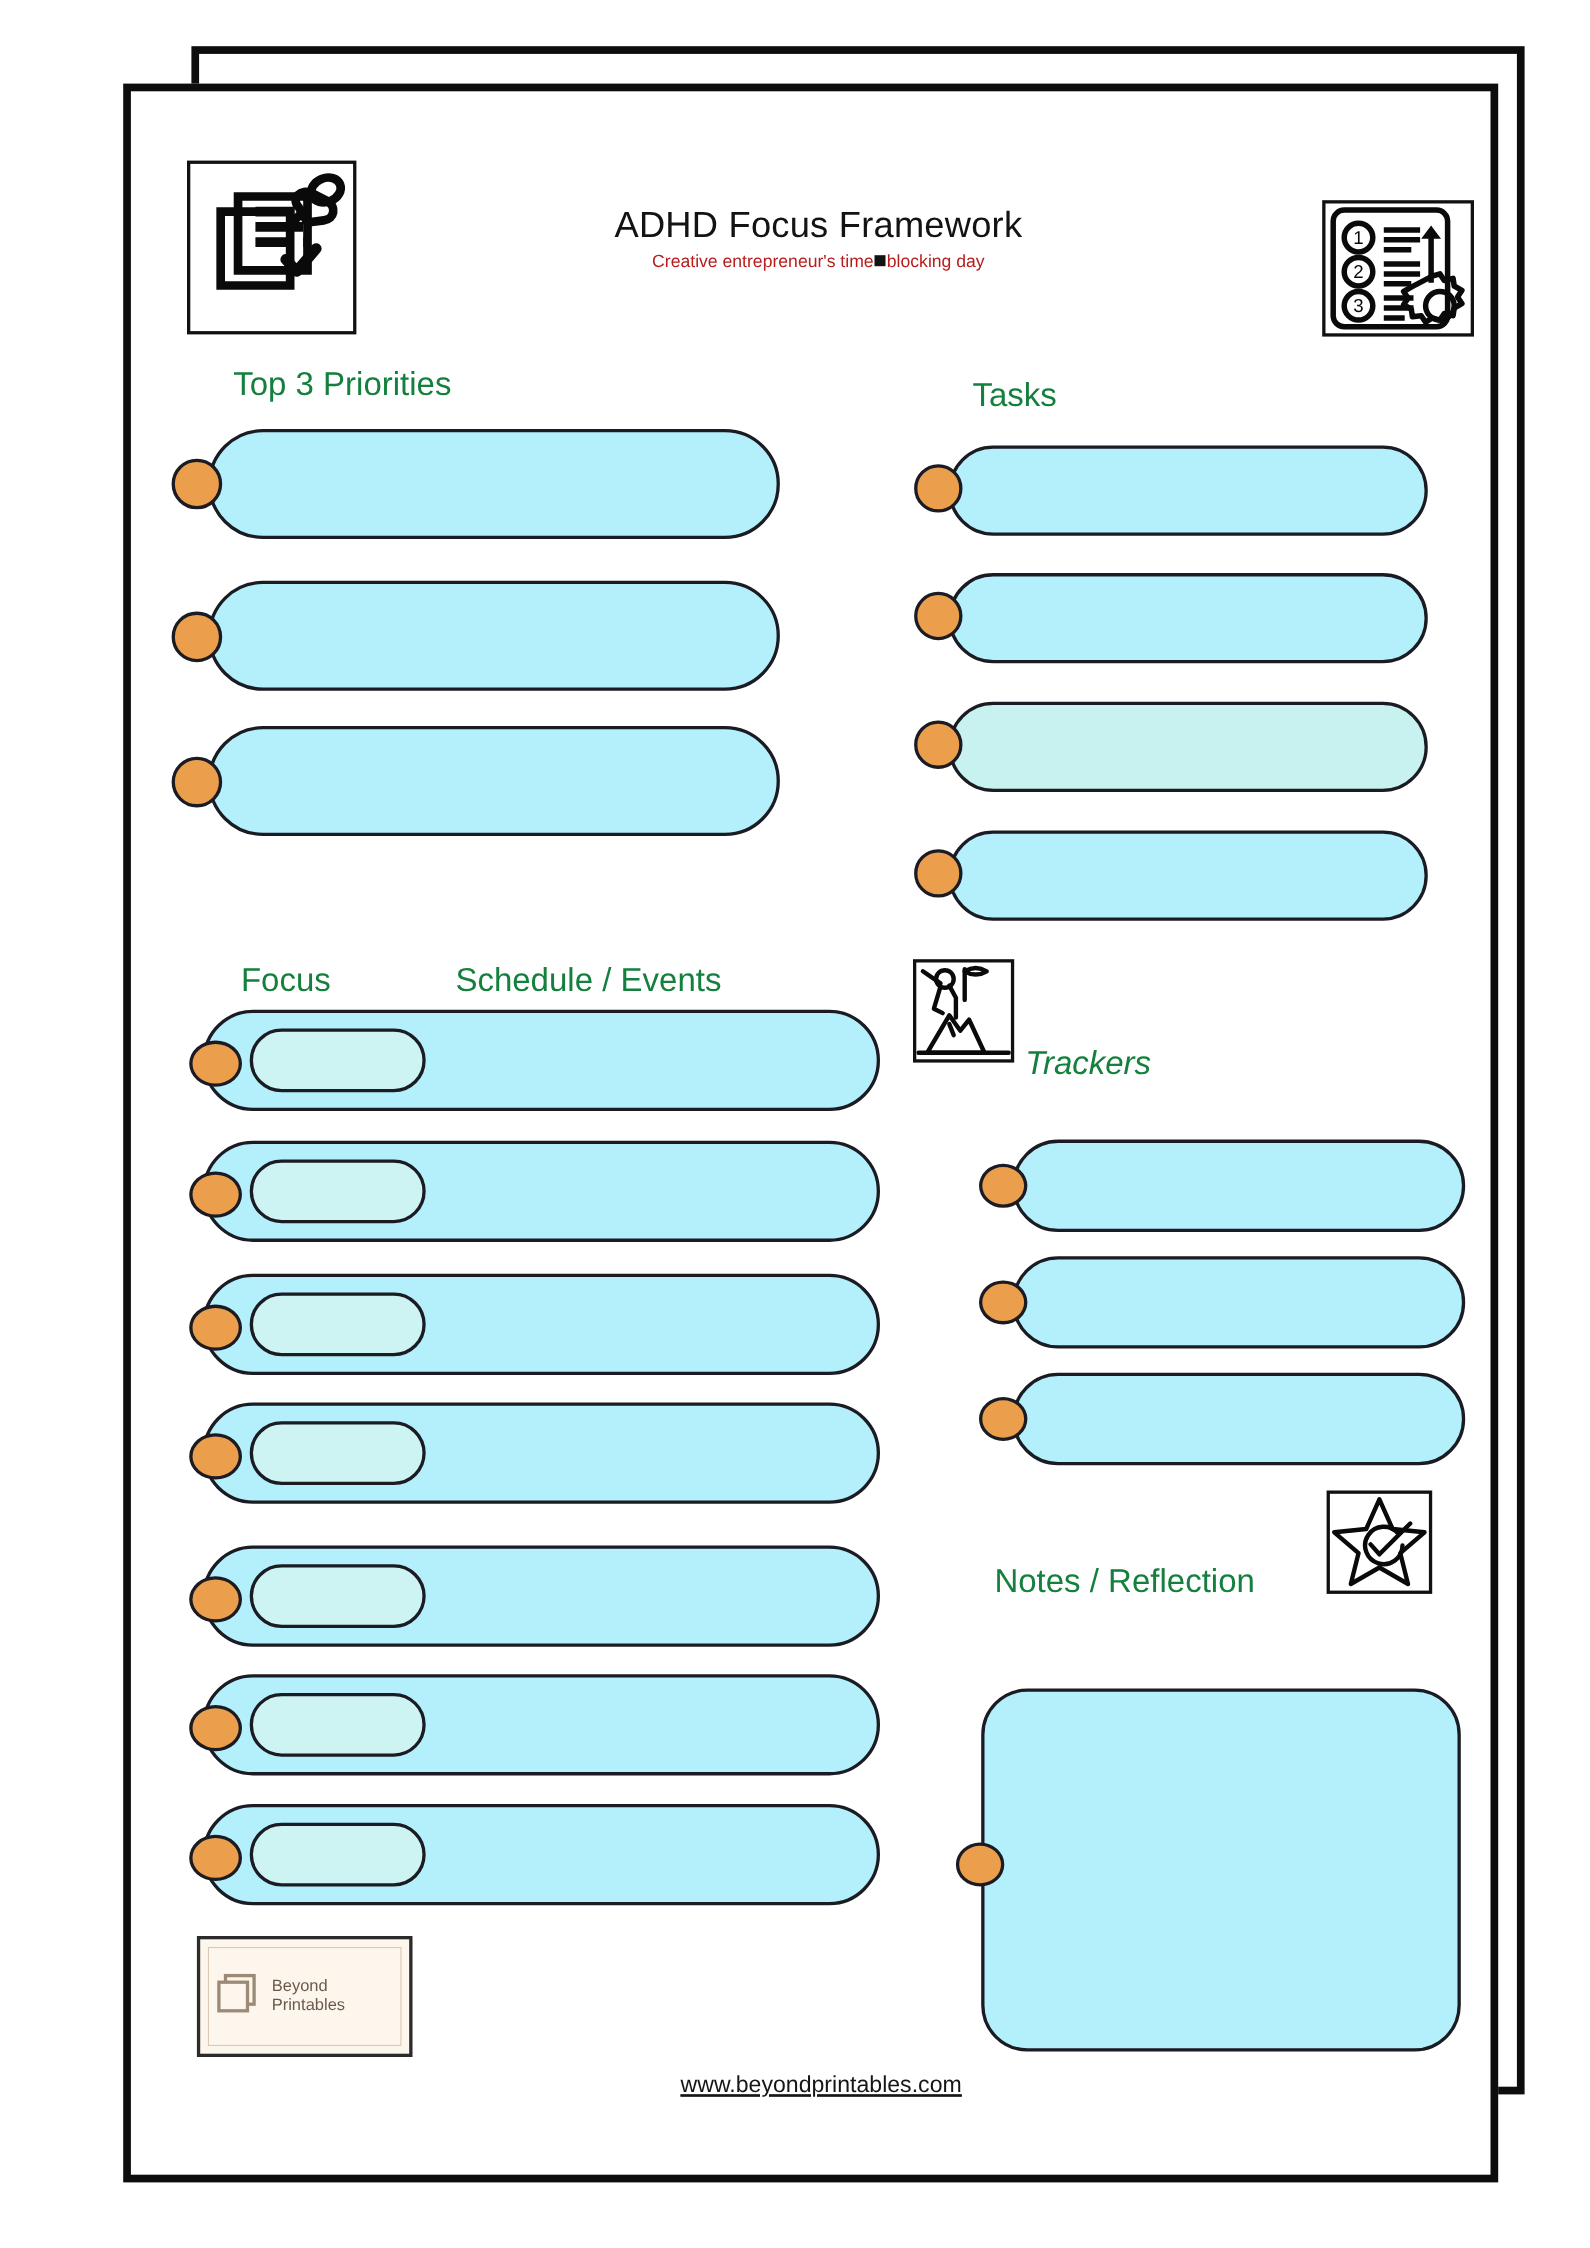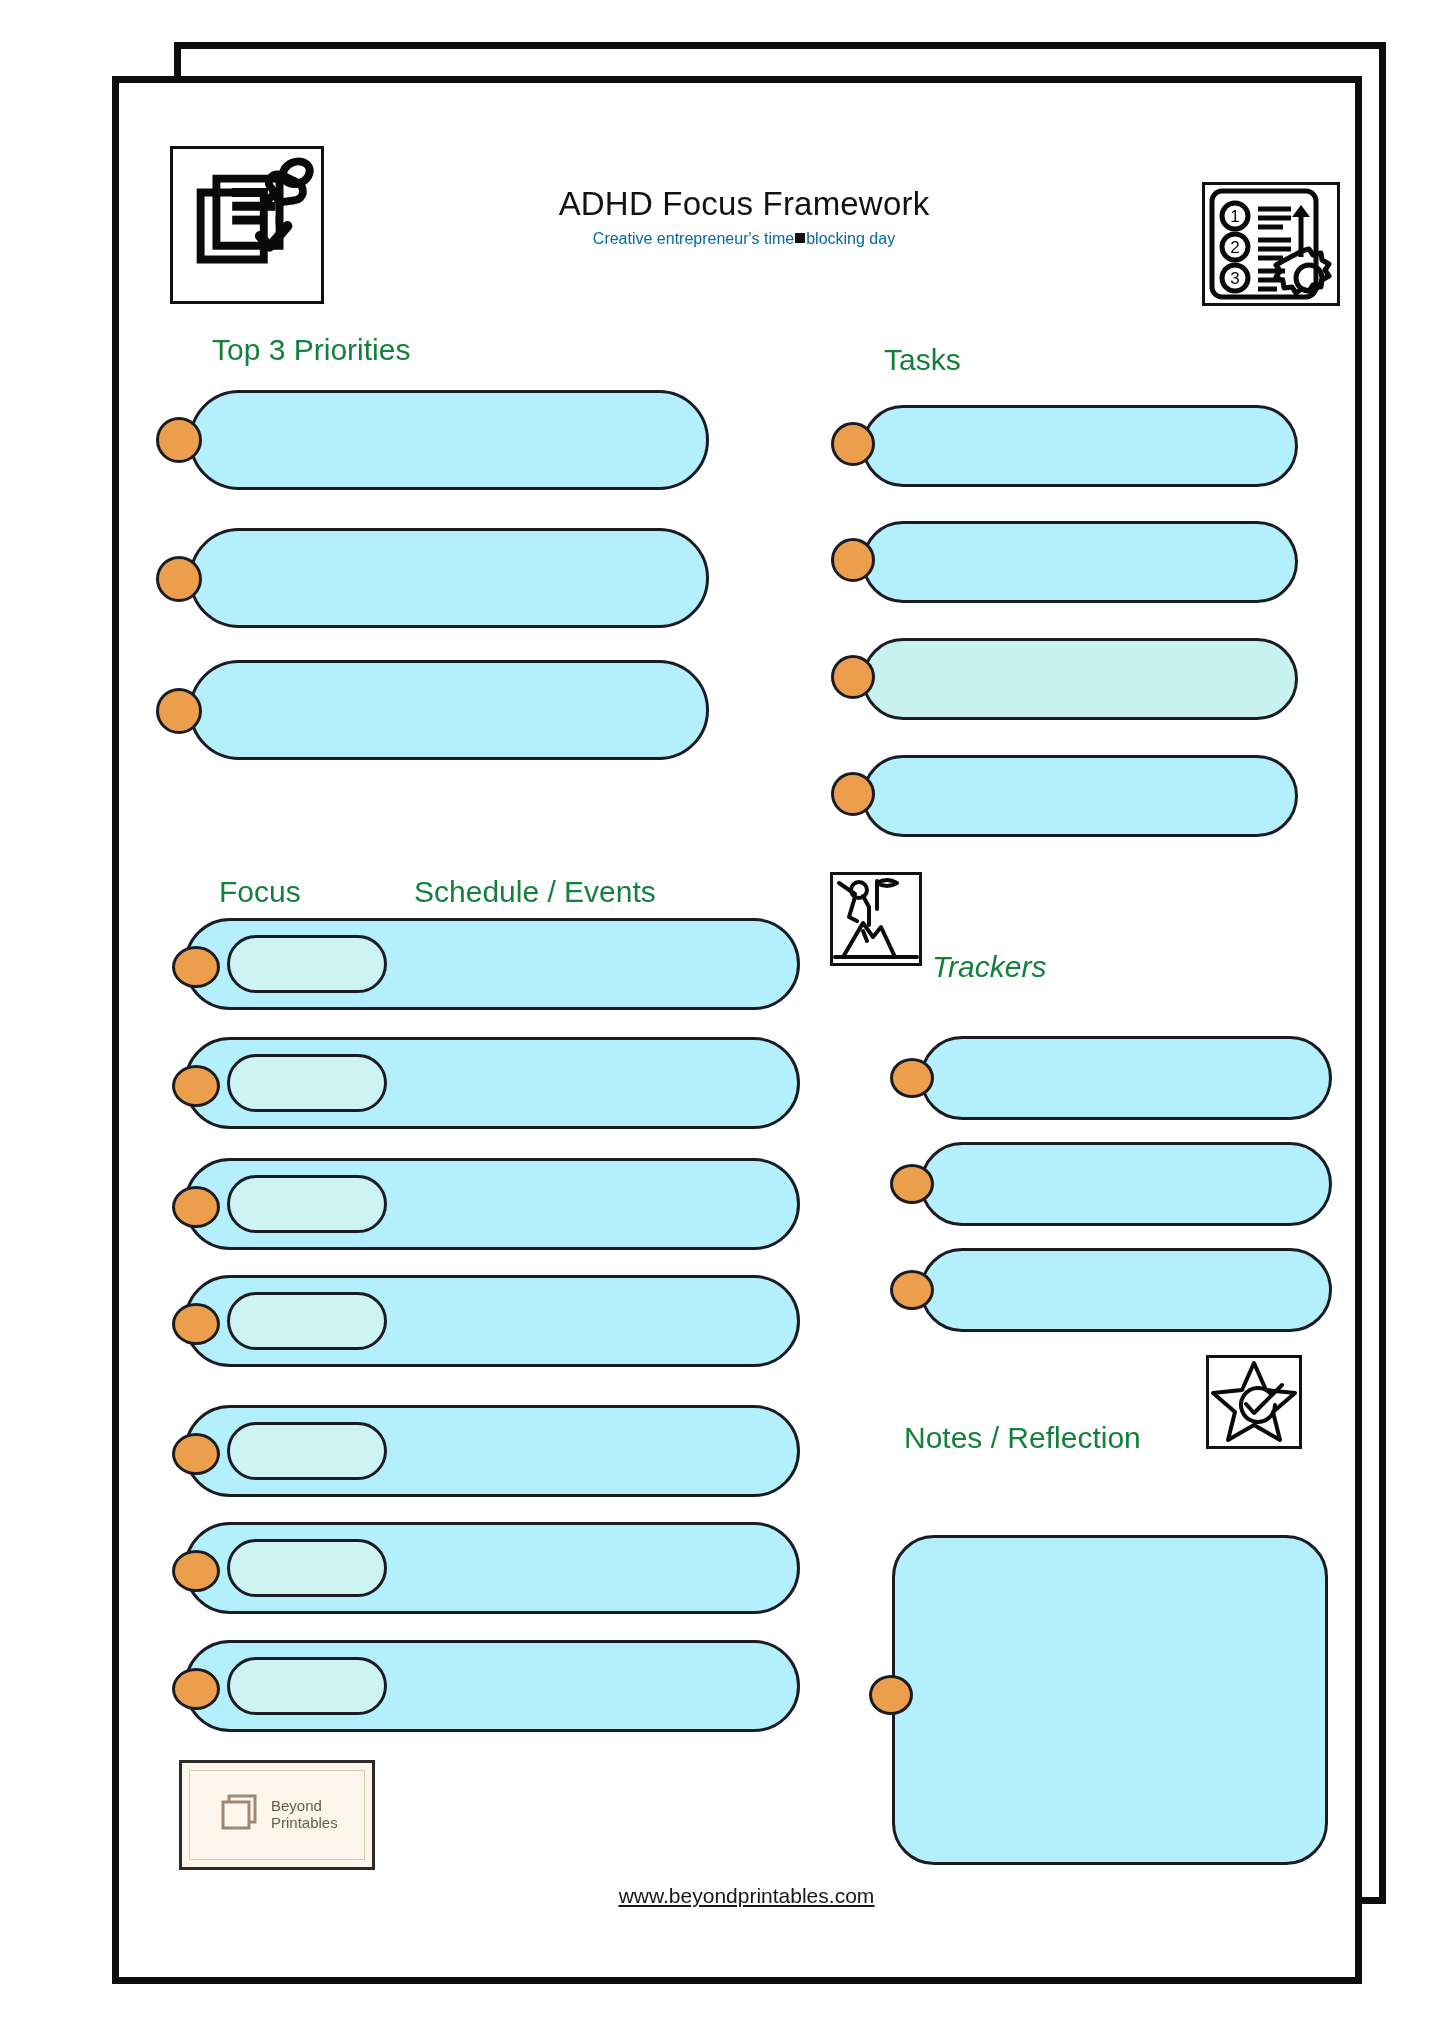--- a/index.html
+++ b/index.html
@@ -41,21 +41,21 @@
   #icon-priority { left: 1178px; top: 182px; width: 138px; height: 124px; }
 
   #title-block {
     position: absolute; left: 380px; top: 186px; width: 680px;
     text-align: center;
   }
   #title-block .title {
     font-size: 33px; color: #131313; letter-spacing: .2px; line-height: 1.1;
   }
   #title-block .subtitle {
-    font-size: 16px; color: #0369a1; margin-top: 8px; line-height: 1.1;
+    font-size: 16px; color: #b91c1c; margin-top: 8px; line-height: 1.1;
   }
   .tofu {
     display: inline-block;
     width: 10px; height: 10px;
     background: #131313;
     vertical-align: baseline;
     margin: 0 1px 0 1px;
     position: relative; top: -1px;
   }
 
@@ -113,21 +113,21 @@
     position: absolute; left: 155px; top: 1760px;
     width: 196px; height: 110px;
     border: 3px solid #2b2b2b;
     background: #fdf6ed;
     padding: 7px;
   }
   #brand-inner {
     width: 100%; height: 100%;
     border: 1px solid #d9c9b4;
     display: flex; align-items: center; gap: 9px;
-    padding-left: 28px;
+    padding-left: 4px;
   }
   #brand-text {
     font-size: 15px; color: #6a5a4a; line-height: 1.12; white-space: pre-line;
   }
   #site-url {
     position: absolute; left: 0; top: 1884px; width: 1445px;
     text-align: center;
     font-size: 21px; color: #161616;
     text-decoration: underline;
   }

